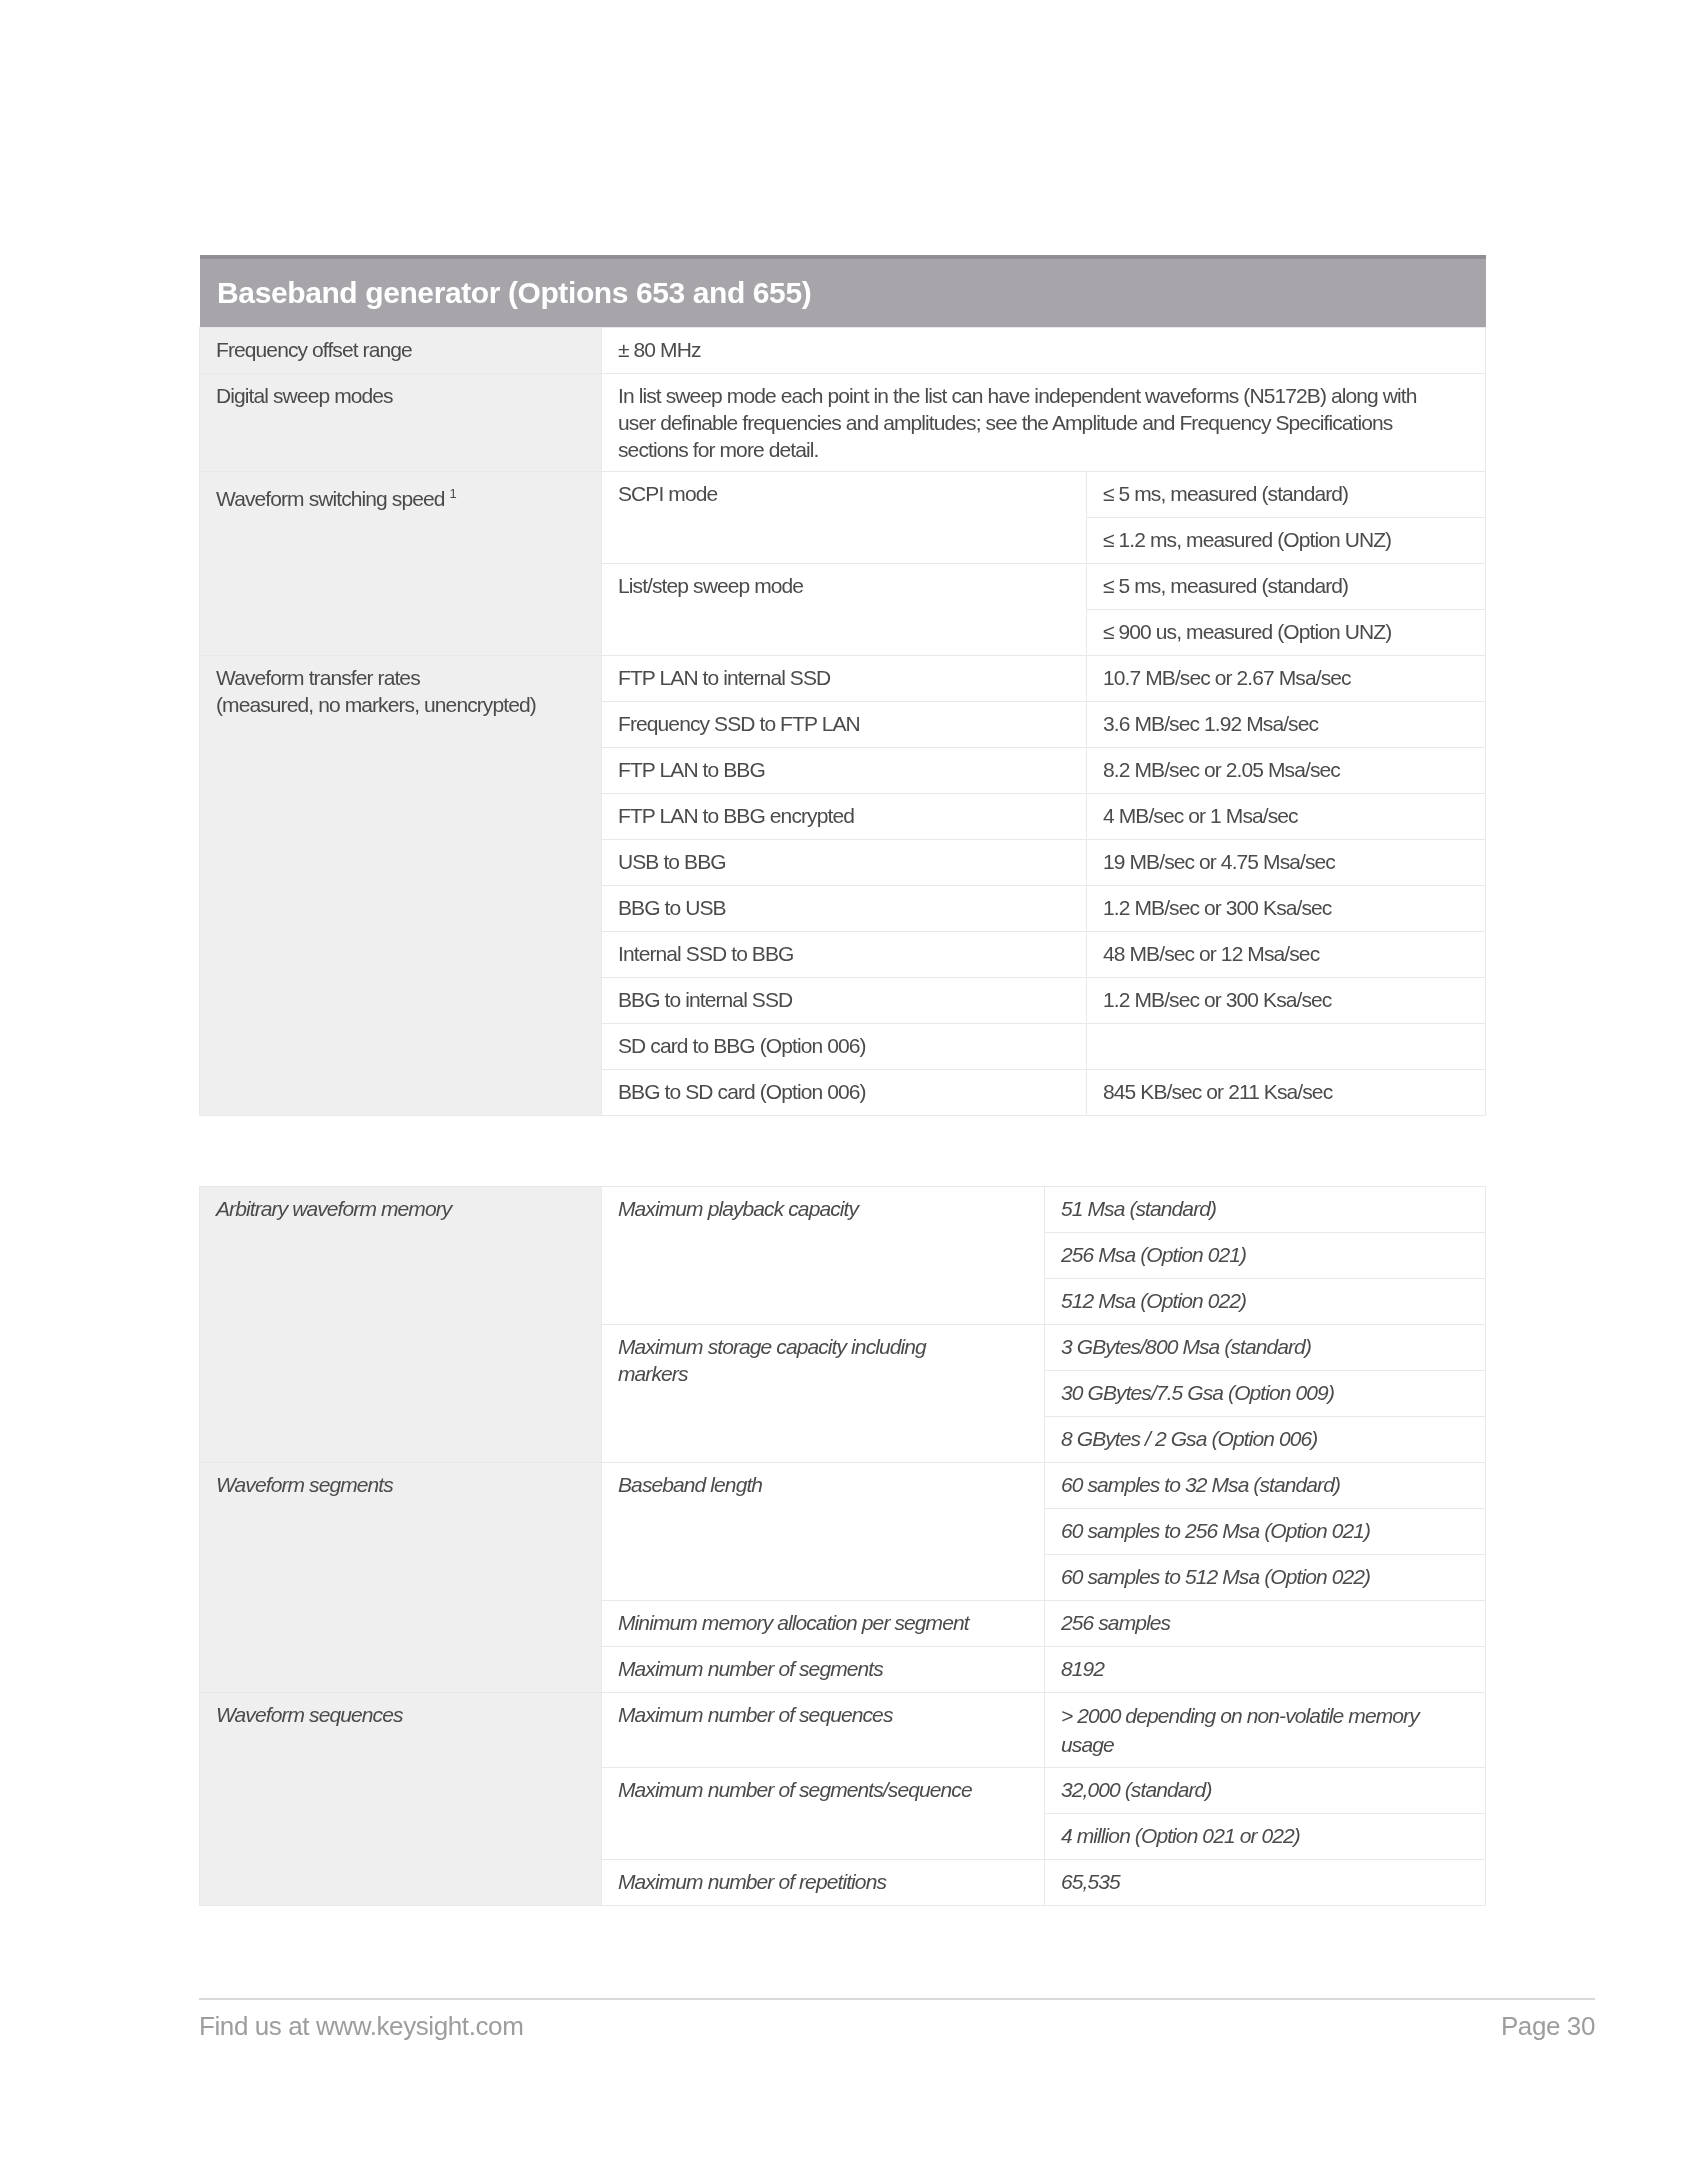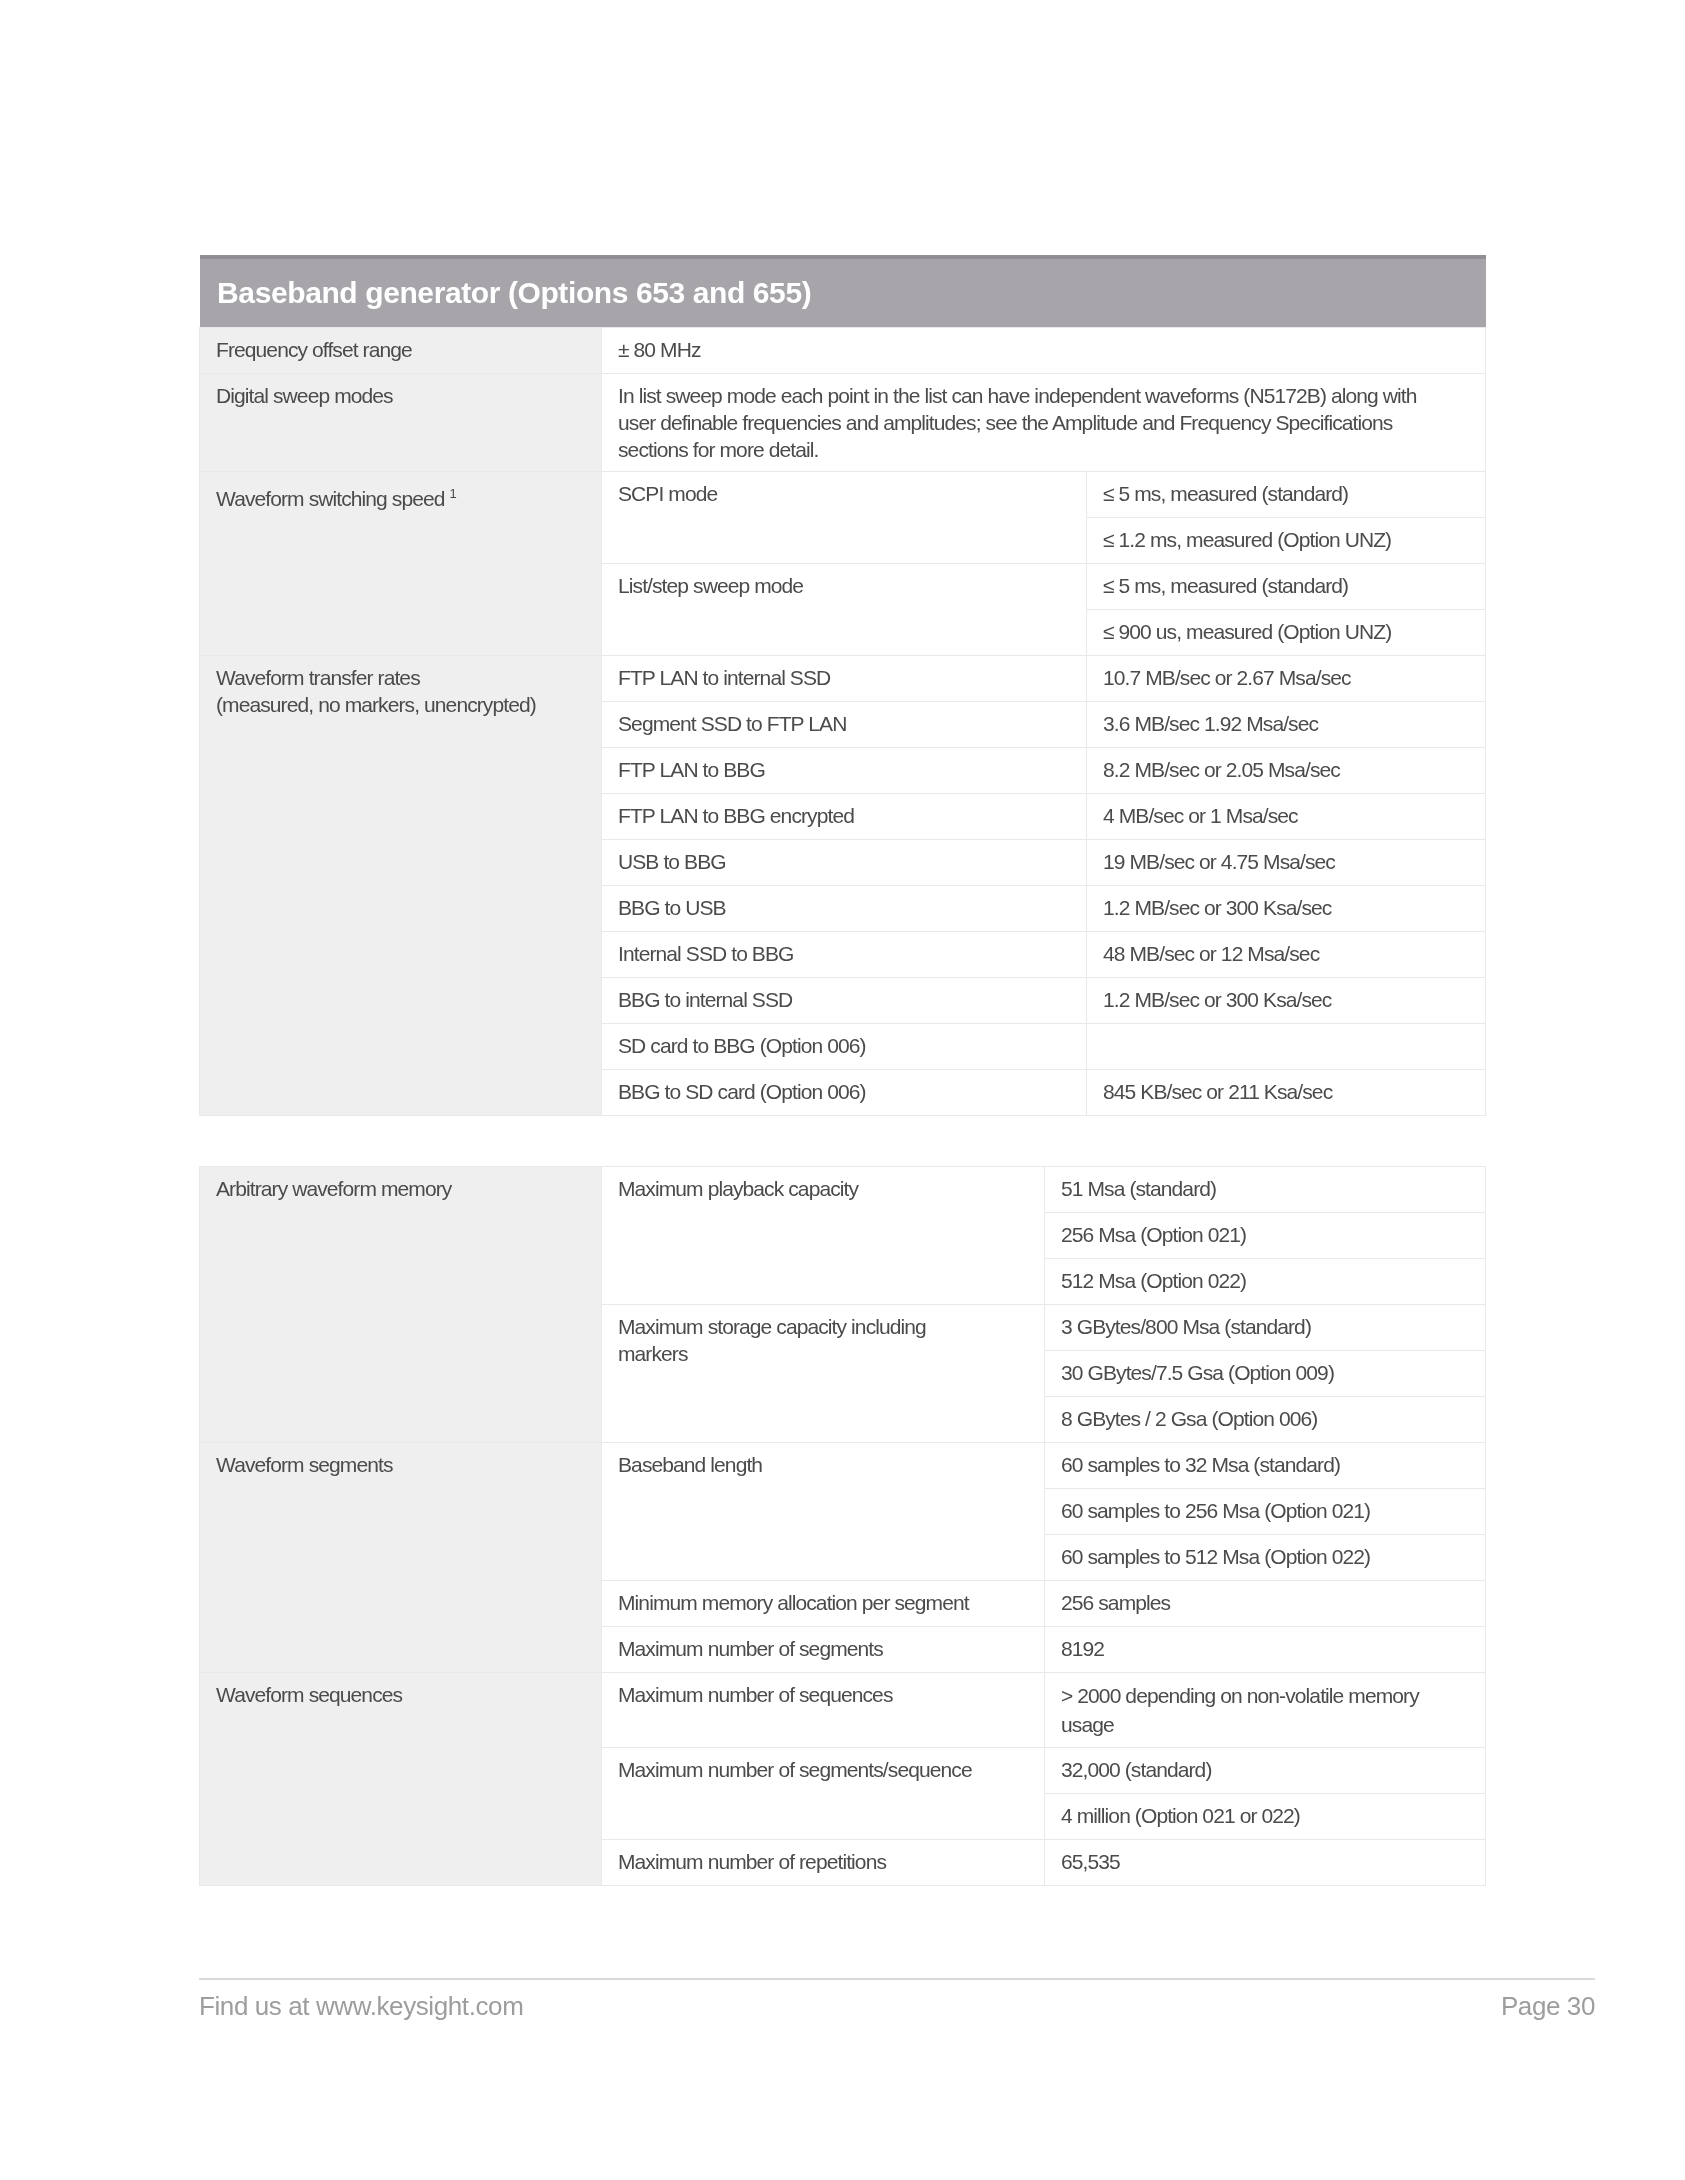--- a/index.html
+++ b/index.html
@@ -36,21 +36,21 @@
   td.pre{white-space:pre-line; line-height:29px;}
   td.val.pre2{white-space:pre-line; line-height:29px;}
   sup.fn-ref{font-size:13px; letter-spacing:0;}
 
   .footnote{
     margin-top:12.3px; font-size:23px; letter-spacing:-0.7px;
     color:var(--muted); line-height:28px; width:1286px;
   }
   .footnote .fn-num{display:inline-block; width:49px;}
 
-  table.spec.t2{margin-top:50px;}
+  table.spec.t2{margin-top:70px;font-style:italic;}
   table.spec.t2 tr:first-child td{border-top:1.8px solid var(--border);}
 
   .footer{
     margin-left:199px; width:1396px; margin-top:92px;
     border-top:2.6px solid var(--rule); padding-top:10.5px;
     display:flex; justify-content:space-between; align-items:flex-start;
     font-size:26px; letter-spacing:-0.4px; color:var(--muted); line-height:32px;
   }
 </style>
 </head>
@@ -96,21 +96,21 @@
         <tr>
           <td class="val">≤ 900 us, measured (Option UNZ)</td>
         </tr>
         <tr>
           <td class="lbl pre" rowspan="10">Waveform transfer rates
 (measured, no markers, unencrypted)</td>
           <td class="mid">FTP LAN to internal SSD</td>
           <td class="val">10.7 MB/sec or 2.67 Msa/sec</td>
         </tr>
         <tr>
-          <td class="mid">Segment SSD to FTP LAN</td>
+          <td class="mid">Frequency SSD to FTP LAN</td>
           <td class="val">3.6 MB/sec 1.92 Msa/sec</td>
         </tr>
         <tr>
           <td class="mid">FTP LAN to BBG</td>
           <td class="val">8.2 MB/sec or 2.05 Msa/sec</td>
         </tr>
         <tr>
           <td class="mid">FTP LAN to BBG encrypted</td>
           <td class="val">4 MB/sec or 1 Msa/sec</td>
         </tr>

